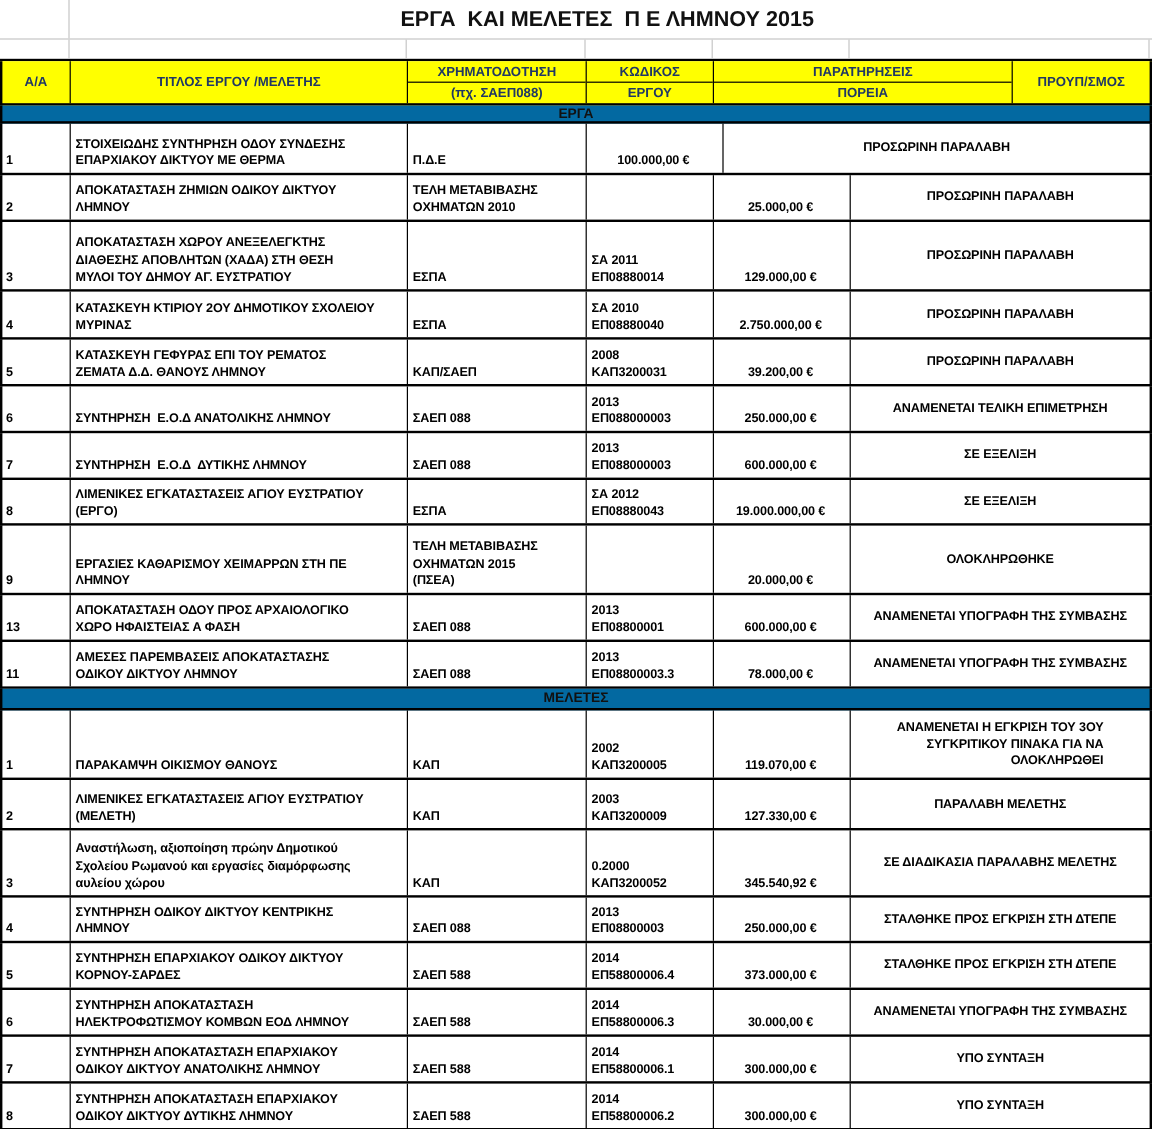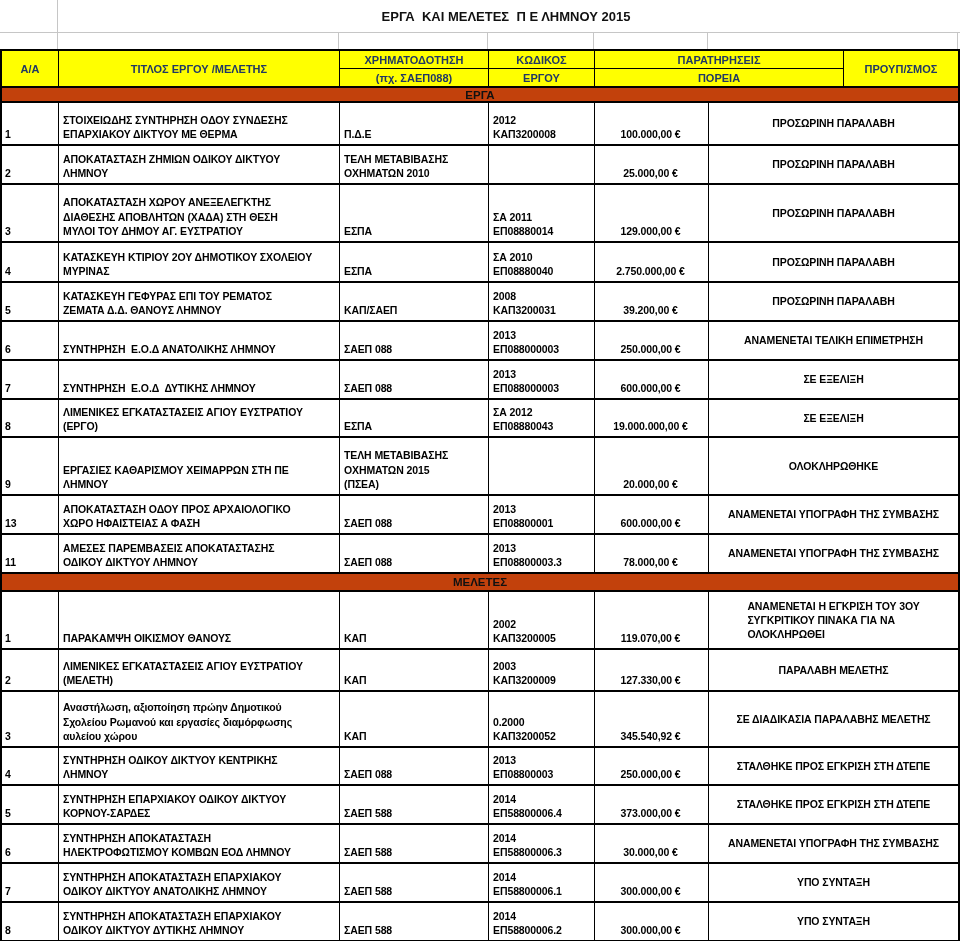--- a/index.html
+++ b/index.html
@@ -4,51 +4,51 @@
 <style>
   html,body{margin:0;padding:0;background:#ffffff;}
   .sheet{
     position:relative;width:960px;height:941px;background:#ffffff;
     font-family:"Liberation Sans",sans-serif;font-weight:bold;color:#000;
     overflow:hidden;
   }
   
   .title-row{position:relative;height:32px;border-bottom:1px solid #c6c6c6;
     display:flex;align-items:center;justify-content:center;}
-  .sheet-title{font-size:13px;white-space:pre;margin-left:52px;color:#111;}
+  .sheet-title{font-size:18px;white-space:pre;margin-left:52px;color:#111;}
   .empty-row{position:relative;height:16px;}
   .vline{position:absolute;top:0;bottom:0;width:1px;background:#c6c6c6;}
   
   .table-block{border-top:2px solid #000;}
   .thead{display:flex;height:37px;background:#FFFF00;color:#203864;
     border-left:2px solid #000;border-right:2px solid #000;border-bottom:2px solid #000;
     box-sizing:border-box;}
   .th{box-sizing:border-box;border-right:1.5px solid #000;display:flex;
     align-items:center;justify-content:center;text-align:center;font-size:11px;white-space:pre;}
   .th:last-child{border-right:none;}
   .th.split{flex-direction:column;padding:0;align-items:stretch;}
   .th .sub{flex:1;display:flex;align-items:center;justify-content:center;}
   .th .sub.top{border-bottom:1.5px solid #000;}
   .col-aa{width:57px;}
   .col-title{width:281px;}
   .col-funding{width:149px;}
   .col-code{width:106px;}
   .col-budget{width:114px;}
   .col-remarks{flex:1;}
-  .band{box-sizing:border-box;background:#c2410c;
+  .band{box-sizing:border-box;background:#0369a1;
     border-left:2px solid #000;border-right:2px solid #000;border-bottom:2px solid #000;
     display:flex;align-items:center;justify-content:center;font-size:11.5px;color:#111;}
   .tr{display:flex;box-sizing:border-box;width:960px;
     border-left:2px solid #000;border-right:2px solid #000;border-bottom:2px solid #000;}
   .td{box-sizing:border-box;border-right:1px solid #000;display:flex;flex-direction:column;
     justify-content:flex-end;padding:1px 4px 3px 4px;font-size:10.5px;line-height:14.2px;
     white-space:pre;overflow:hidden;letter-spacing:-0.1px;}
   .td.aa{padding-left:3px;}
   .td.budget{text-align:center;padding-right:6px;}
-  .td.remarks{border-right:none;justify-content:center;align-items:center;text-align:left;padding:1px 2px;}
+  .td.remarks{border-right:none;justify-content:center;align-items:center;text-align:right;padding:1px 2px;}
 </style>
 </head>
 <body>
 
 <div class="sheet">
 
   <div class="title-row">
     <div class="vline" style="left:57px"></div>
     <div class="sheet-title">ΕΡΓΑ  ΚΑΙ ΜΕΛΕΤΕΣ  Π Ε ΛΗΜΝΟΥ 2015</div>
   </div>
@@ -80,22 +80,20 @@
       </div>
       <div class="th col-budget"><span>ΠΡΟΥΠ/ΣΜΟΣ</span></div>
     </div>
     <div id="tbody">
         <div class="band" style="height: 15px;">ΕΡΓΑ</div>
         <div class="tr" style="height: 43px;">
           <div class="td aa col-aa">1</div>
           <div class="td title col-title">ΣΤΟΙΧΕΙΩΔΗΣ ΣΥΝΤΗΡΗΣΗ ΟΔΟΥ ΣΥΝΔΕΣΗΣ
 ΕΠΑΡΧΙΑΚΟΥ ΔΙΚΤΥΟΥ ΜΕ ΘΕΡΜΑ</div>
           <div class="td funding col-funding">Π.Δ.Ε</div>
-          <div class="td code col-code">2012
-ΚΑΠ3200008</div>
           <div class="td budget col-budget">100.000,00 €</div>
           <div class="td remarks col-remarks">ΠΡΟΣΩΡΙΝΗ ΠΑΡΑΛΑΒΗ</div>
         </div>
         <div class="tr" style="height: 39px;">
           <div class="td aa col-aa">2</div>
           <div class="td title col-title">ΑΠΟΚΑΤΑΣΤΑΣΗ ΖΗΜΙΩΝ ΟΔΙΚΟΥ ΔΙΚΤΥΟΥ
 ΛΗΜΝΟΥ</div>
           <div class="td funding col-funding">ΤΕΛΗ ΜΕΤΑΒΙΒΑΣΗΣ
 ΟΧΗΜΑΤΩΝ 2010</div>
           <div class="td code col-code"></div>

